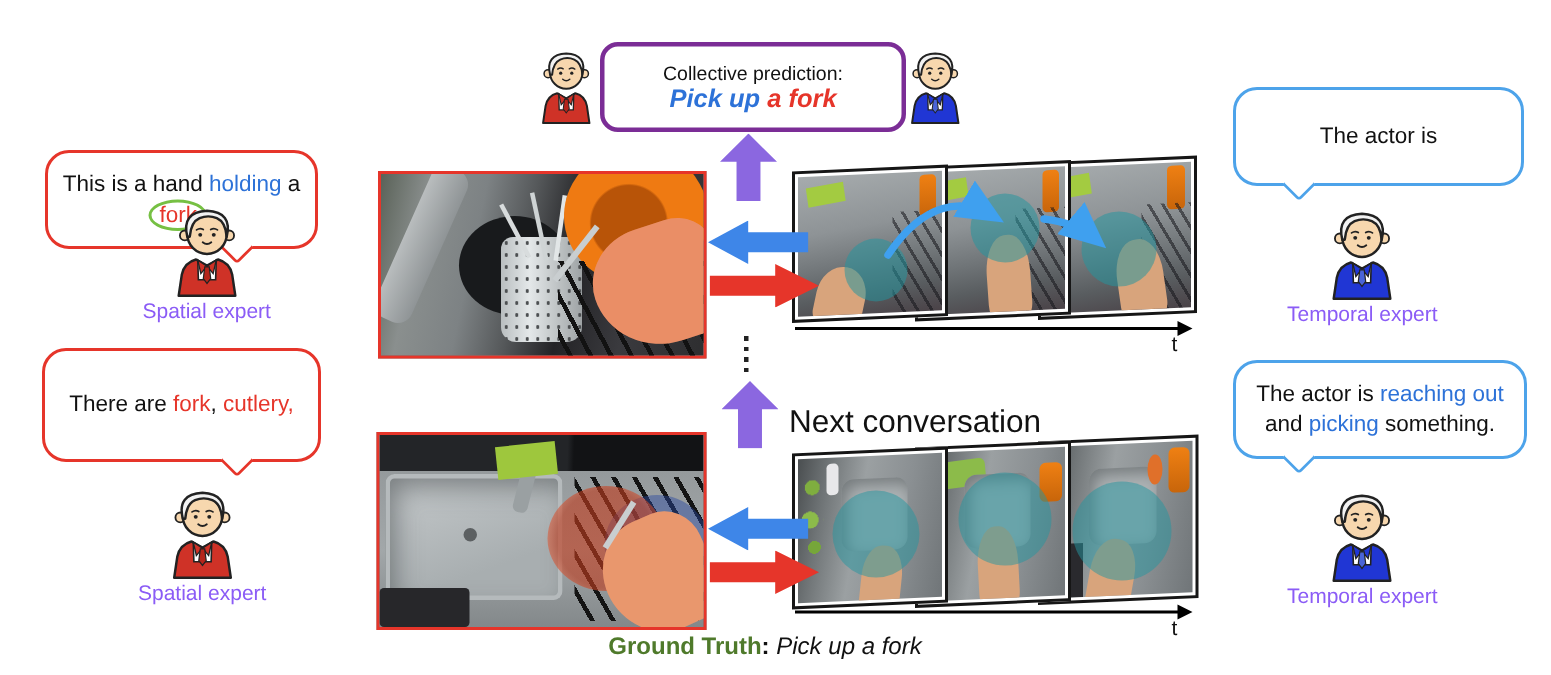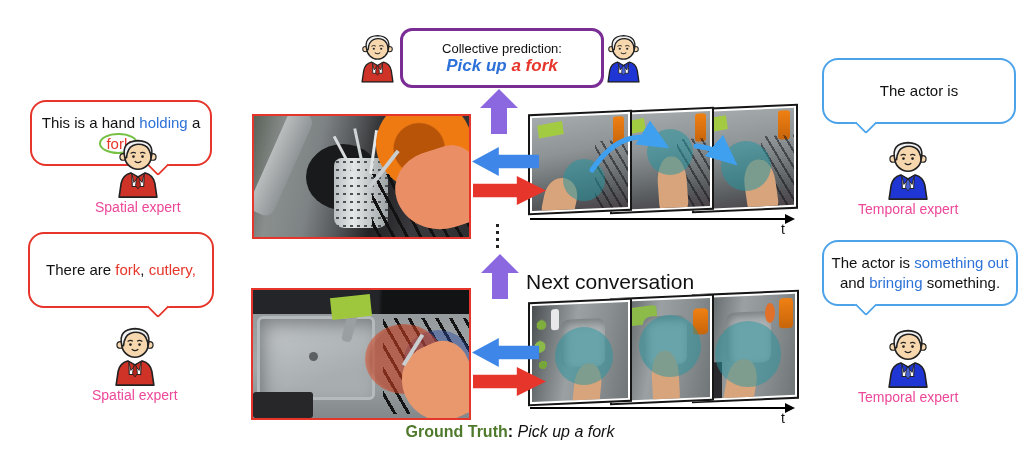--- a/index.html
+++ b/index.html
@@ -27,21 +27,21 @@
   .bubble.red{border:2.5px solid var(--red);}
   .bubble.blue{border:2.5px solid var(--skyblue);}
   .tail{position:absolute;bottom:-8.5px;width:14px;height:14px;background:#fff;
     transform:rotate(45deg);border-bottom-right-radius:3px;}
   .bubble.red .tail{border-right:2.5px solid var(--red);border-bottom:2.5px solid var(--red);}
   .bubble.blue .tail{border-right:2.5px solid var(--skyblue);border-bottom:2.5px solid var(--skyblue);}
   .t-black{color:#111;} .t-red{color:var(--red);} .t-blue{color:var(--tblue);}
   .circled{border:2px solid var(--green);border-radius:50%;padding:0 5px;display:inline-block;line-height:17px;}
   
   .expert{position:absolute;display:flex;flex-direction:column;align-items:center;z-index:4;}
-  .expert .lbl{font-size:14px;margin-top:1px;color:#ec4899;white-space:nowrap;}
+  .expert .lbl{font-size:14px;margin-top:1px;color:#8b5cf6;white-space:nowrap;}
   .spatial{--suit:#cf3227;--tie:#b5251b;}
   .temporal{--suit:#2036d4;--tie:#4a64d8;}
   
   .predbox{position:absolute;left:400px;top:28px;width:198px;height:54px;
     border:3px solid var(--purpborder);border-radius:12px;background:#fff;
     display:flex;flex-direction:column;justify-content:center;text-align:center;z-index:5;}
   .predbox .l1{font-size:13px;}
   .predbox .l2{font-size:17px;font-style:italic;font-weight:bold;}
   
   .arrow{position:absolute;z-index:3;}
@@ -143,22 +143,22 @@
     <span class="tail" style="left:34px;"></span>
   </div>
   <div class="expert temporal" style="left:858px;top:136px;">
     <svg width="54" height="64" viewBox="0 0 64 78">
         <use href="#sym-person"></use>
       </svg>
     <div class="lbl">Temporal expert</div>
   </div>
 
   <div class="bubble blue" style="left:822px;top:240px;width:192px;height:62px;">
-    <div><span class="t-black">The actor is </span><span class="t-blue">something out</span></div>
-    <div><span class="t-black">and </span><span class="t-blue">bringing</span><span class="t-black"> something.</span></div>
+    <div><span class="t-black">The actor is </span><span class="t-blue">reaching out</span></div>
+    <div><span class="t-black">and </span><span class="t-blue">picking</span><span class="t-black"> something.</span></div>
     <span class="tail" style="left:34px;"></span>
   </div>
   <div class="expert temporal" style="left:858px;top:324px;">
     <svg width="54" height="64" viewBox="0 0 64 78">
         <use href="#sym-person"></use>
       </svg>
     <div class="lbl">Temporal expert</div>
   </div>
 
   <div class="keyframe" style="left:252px;top:114px;width:215px;height:121px;">

